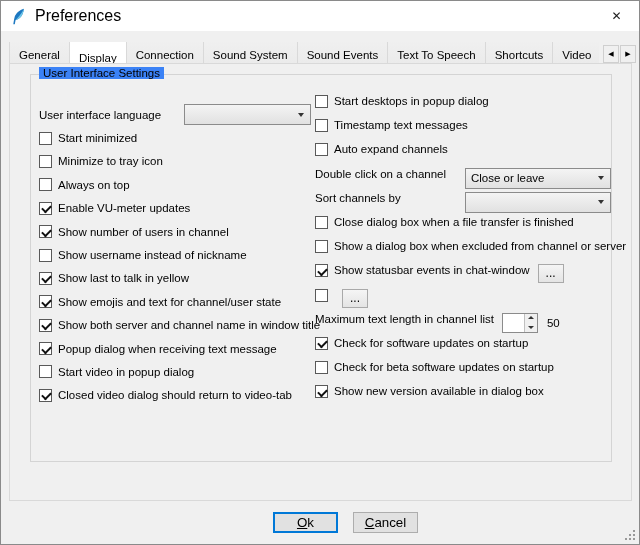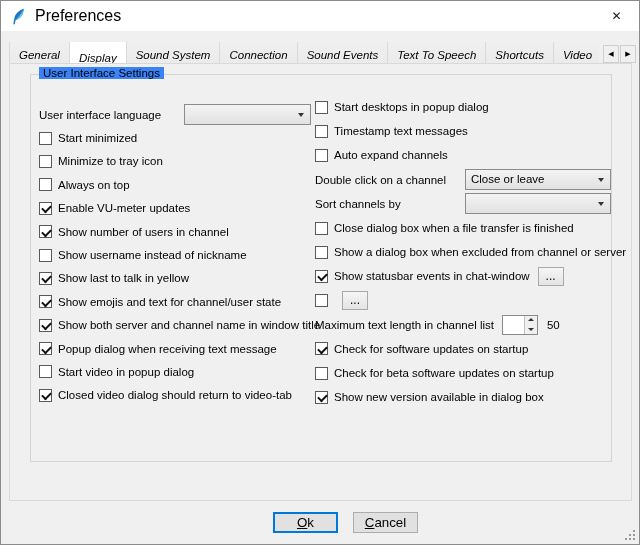--- a/index.html
+++ b/index.html
@@ -33,21 +33,20 @@
   .tabs {
     position: absolute; left: 8px; top: 41px; right: 40px; height: 21px;
     display: flex; align-items: flex-end; overflow: hidden; z-index: 2;
   }
   .tab {
     height: 18px; line-height: 17px; padding: 16px 9px;
     background: linear-gradient(#f2f2f2, #ebebeb);
     border: 1px solid #d9d9d9; border-bottom: none;
     margin-right: -1px; white-space: nowrap; cursor: default;
     position: relative;
-    font-style: italic;
   }
   .tab[data-selected="true"] {
     height: 21px; line-height: 20px;
     background: #ffffff; z-index: 3; margin-bottom: -1px;
   }
   .tab-scroll { position: absolute; top: 44px; right: 3px; z-index: 5; display: flex; }
   .scroll-btn {
     width: 16px; height: 18px; margin-left: 1px;
     background: #f0f0f0; border: 1px solid #cfcfcf;
     display: flex; align-items: center; justify-content: center;
@@ -63,21 +62,21 @@
     position: absolute; left: 20px; top: 10px; width: 582px; height: 388px;
     border: 1px solid #d4d4d4;
   }
   .groupbox-title {
     position: absolute; top: -8px; left: 8px;
     background: #3b82f6; padding: 0 4px; white-space: nowrap;
   }
   .col-left  { position: absolute; left: 8px;   top: 28px; width: 272px; }
   .col-right { position: absolute; left: 284px; top: 20px; width: 296px; }
   .col-left  .row { height: 23.4px; display: flex; align-items: center; }
-  .col-right .row { height: 24.2px; display: flex; align-items: center; }
+  .col-right .row { height: 24.2px; display: flex; align-items: flex-start; }
   .lbl { white-space: nowrap; }
   
   .cb {
     width: 13px; height: 13px; flex: none;
     border: 1px solid #595959; background: #fff;
     margin-right: 6px; position: relative;
   }
   .cb[data-checked="true"]::before {
     content: ""; position: absolute; left: 2px; top: 2.5px;
     width: 7px; height: 4px;
@@ -162,22 +161,22 @@
     </svg>
     <span class="title-text">Preferences</span>
     <div class="close-btn">
       <span>✕</span>
     </div>
   </div>
 
   <div class="tabs">
     <div class="tab" data-selected="false"><span>General</span></div>
     <div class="tab" data-selected="true"><span>Display</span></div>
+    <div class="tab" data-selected="false"><span>Connection</span></div>
     <div class="tab" data-selected="false"><span>Sound System</span></div>
-    <div class="tab" data-selected="false"><span>Connection</span></div>
     <div class="tab" data-selected="false"><span>Sound Events</span></div>
     <div class="tab" data-selected="false"><span>Text To Speech</span></div>
     <div class="tab" data-selected="false"><span>Shortcuts</span></div>
     <div class="tab" data-selected="false"><span>Video</span></div>
   </div>
   <div class="tab-scroll">
     <div class="scroll-btn">
         <span>◀</span>
       </div>
     <div class="scroll-btn">

